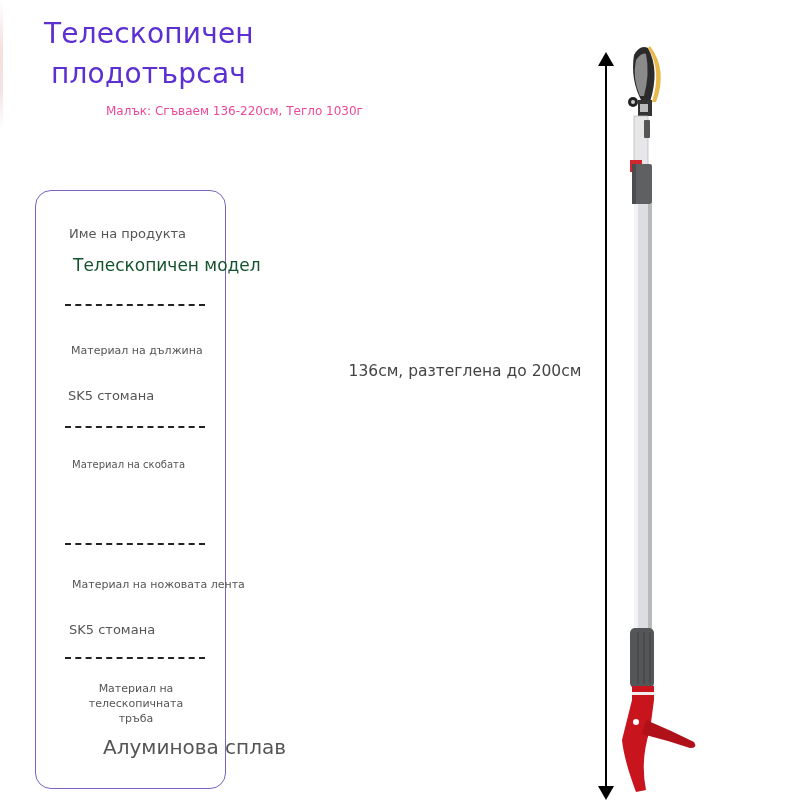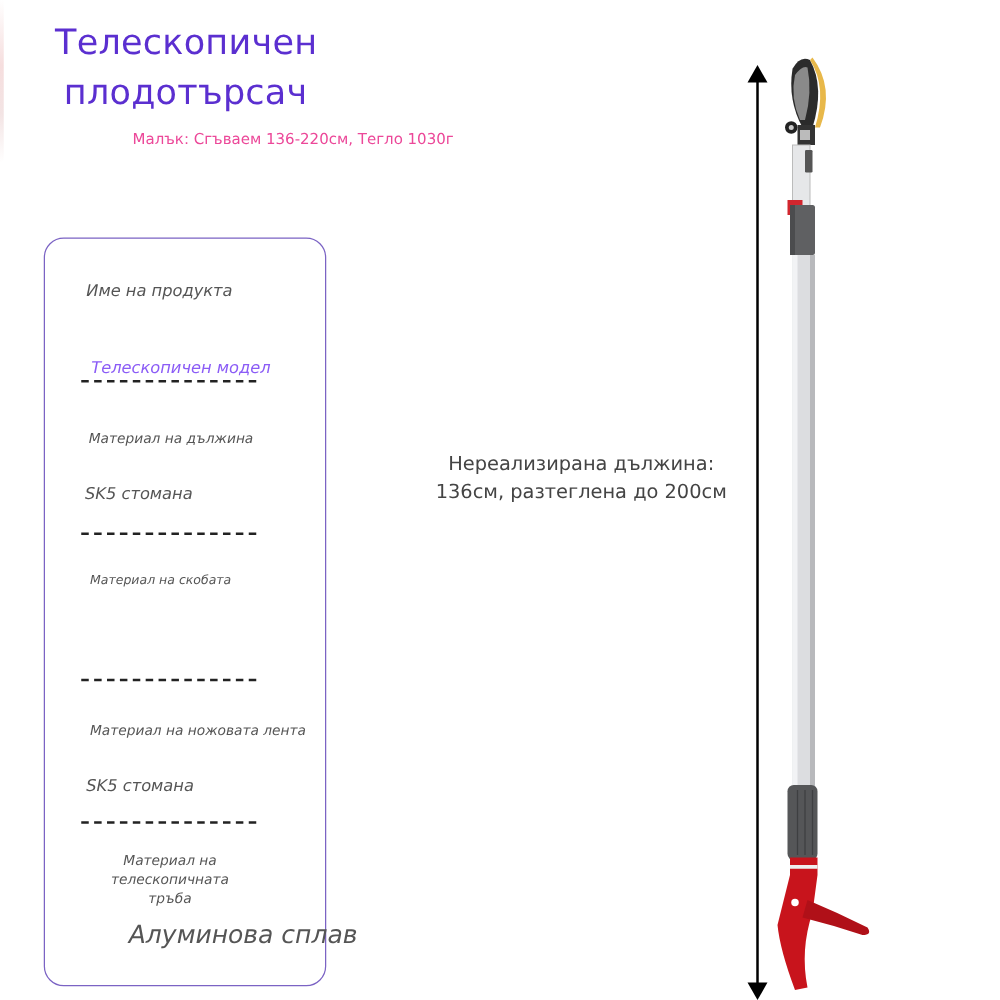--- a/index.html
+++ b/index.html
@@ -2,21 +2,21 @@
 <html><head>
 <meta charset="utf-8">
 <style>
   * { margin:0; padding:0; box-sizing:border-box; }
   html, body { width:800px; height:800px; background:#ffffff; overflow:hidden; }
   body { position:relative; font-family:"DejaVu Sans", sans-serif; }
   .edge { position:absolute; left:0; top:0; width:3px; height:130px; background:linear-gradient(#fff, #f6dede 40%, #f3e4e4 70%, #fff); }
   .title { position:absolute; left:44px; top:14px; color:#5b2fd0; font-size:28px; line-height:40px; font-weight:400; letter-spacing:0.2px; }
   .title .l2 { display:block; padding-left:7px; }
   .subtitle { position:absolute; left:106px; top:104px; color:#ec4899; font-size:12px; }
-  .card { position:absolute; left:35px; top:190px; width:226px; height:599px; border:1.5px solid #7b63c4; border-radius:16px; background:#fff;font-style:italic; }
+  .card { position:absolute; left:35px; top:190px; width:191px; height:599px; border:1.5px solid #7b63c4; border-radius:16px; background:#fff; }
   .card .t { position:absolute; color:#555; white-space:nowrap; }
   .card .dash { position:absolute; left:29px; width:140px; height:0; border-top:2px dashed #222; }
   .lbl { font-size:12px; color:#666; }
   .val { font-size:13px; color:#444; }
   .big { font-size:20px; color:#666;margin-left:32px; }
   .center-note { position:absolute; left:345px; top:360px; color:#444; font-size:15.5px; line-height:22px; text-align:center; width:240px; }
   .arrow-line { position:absolute; left:605px; top:58px; width:2px; height:732px; background:#000; }
   .arrow-up { position:absolute; left:598px; top:52px; width:0; height:0; border-left:8px solid transparent; border-right:8px solid transparent; border-bottom:14px solid #000; }
   .arrow-down { position:absolute; left:598px; top:786px; width:0; height:0; border-left:8px solid transparent; border-right:8px solid transparent; border-top:14px solid #000; }
   .pole { position:absolute; left:620px; top:40px; width:100px; height:760px; }
@@ -28,21 +28,21 @@
 
 <h1 class="title">
   <span>Телескопичен</span>
   <span class="l2">плодотърсач</span>
 </h1>
 
 <div class="subtitle">Малък: Сгъваем 136-220см, Тегло 1030г</div>
 
 <div class="card">
   <div class="t lbl" style="left:33px;top:35px;font-size:13px;color:#555;">Име на продукта</div>
-  <div class="t val" style="left:37px;top:96px;font-size:13px;color:#8b5cf6;">Телескопичен модел</div>
+  <div class="t val" style="left:37px;top:64px;font-size:17px;color:#14532d;">Телескопичен модел</div>
   <div class="dash" style="top:113px;"></div>
 
   <div class="t lbl" style="left:35px;top:153px;font-size:11px;">Материал на дължина</div>
   <div class="t val" style="left:32px;top:197px;">SK5 стомана</div>
   <div class="dash" style="top:235px;"></div>
 
   <div class="t lbl" style="left:36px;top:268px;font-size:10px;">Материал на скобата</div>
   <div class="dash" style="top:352px;"></div>
 
   <div class="t lbl" style="left:36px;top:387px;font-size:11px;">Материал на ножовата лента</div>
@@ -51,21 +51,20 @@
 
   <div class="t lbl" style="left:40px;top:490px;width:120px;text-align:center;font-size:11px;line-height:15px;white-space:normal;">
     <div>Материал на</div>
     <div>телескопичната</div>
     <div>тръба</div>
   </div>
   <div class="t big" style="left:35px;top:544px;">Алуминова сплав</div>
 </div>
 
 <div class="center-note">
-  <div>Нереализирана дължина:</div>
   <div>136см, разтеглена до 200см</div>
 </div>
 
 <div class="arrow-up"></div>
 <div class="arrow-line"></div>
 <div class="arrow-down"></div>
 
 <svg class="pole" viewBox="0 0 100 760" width="100" height="760">
 
   <g>

